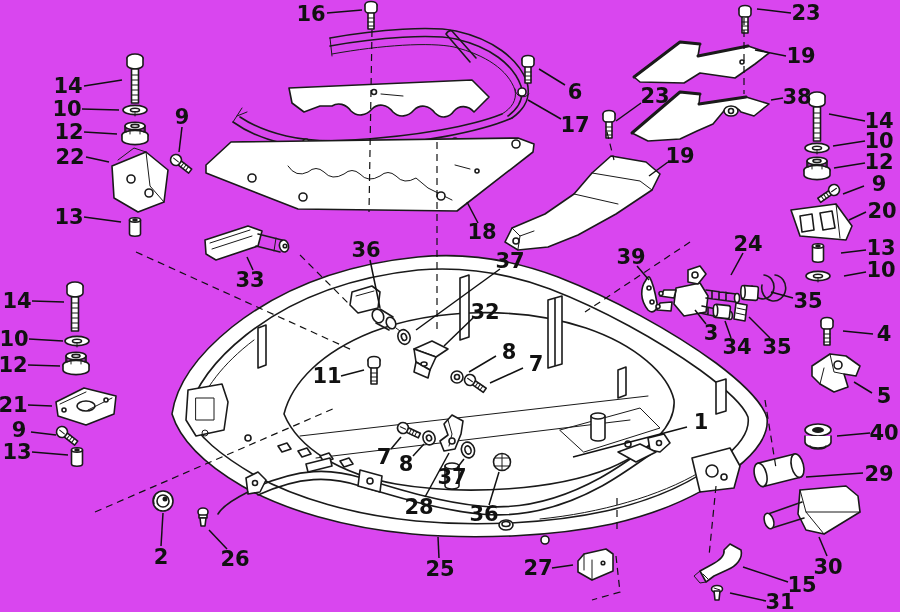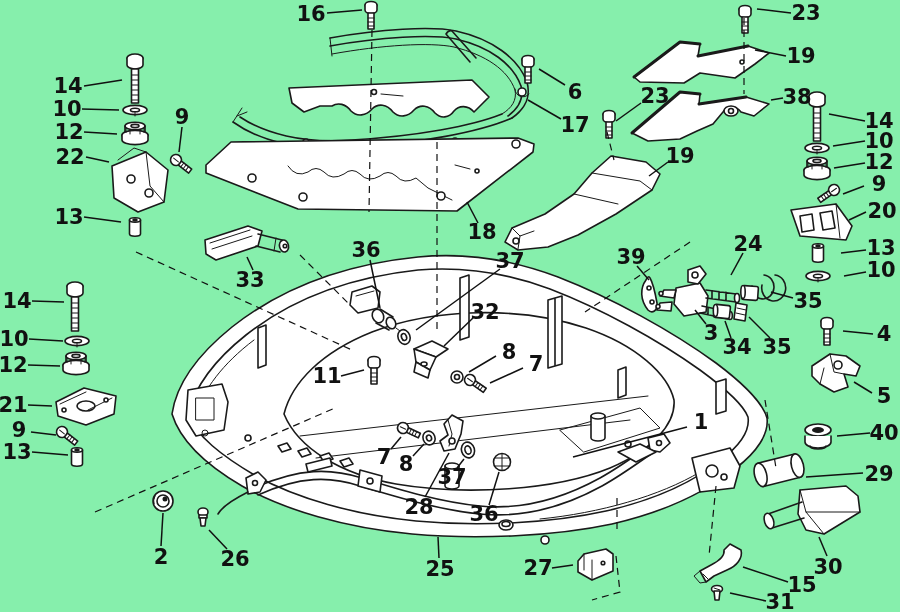--- a/index.html
+++ b/index.html
@@ -1,16 +1,16 @@
 <!DOCTYPE html>
 <html><head>
 <meta charset="utf-8">
 <style>
   html,body{margin:0;padding:0;background:#fff;}
-  .stage{position:relative;width:900px;height:612px;background:#86efac;overflow:hidden;
+  .stage{position:relative;width:900px;height:612px;background:#d946ef;overflow:hidden;
          font-family:"DejaVu Sans",sans-serif;}
   svg{display:block;}
   .callout{font:bold 21px "DejaVu Sans",sans-serif;fill:#111;text-anchor:middle;dominant-baseline:central;}
   .leader{stroke:#111;stroke-width:1.5;}
   .guide{stroke:#111;stroke-width:1.2;stroke-dasharray:7 5;fill:none;}
   .ink{stroke:#1a1a1a;fill:#ffffff;stroke-width:1.6;stroke-linejoin:round;stroke-linecap:round;}
   .ln{stroke:#1a1a1a;fill:none;stroke-width:1.6;stroke-linejoin:round;stroke-linecap:round;}
   .thin{stroke-width:1;}
   .thick{stroke-width:3;}
 </style>

